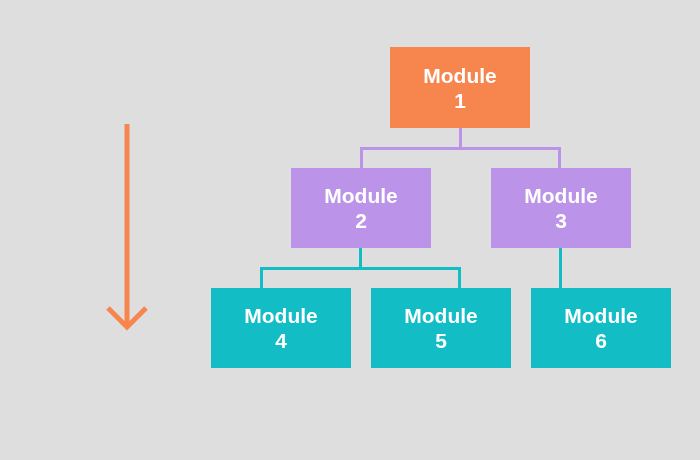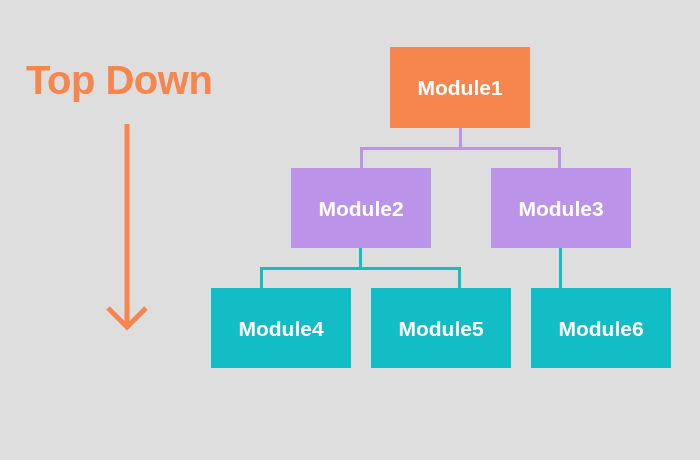--- a/index.html
+++ b/index.html
@@ -37,21 +37,21 @@
     top: 118px;
     width: 62px;
     height: 216px;
   }
   
   .module-box {
     position: absolute;
     width: 140px;
     height: 81px;
     display: flex;
-    flex-direction: row;
+    flex-direction: column;
     align-items: center;
     justify-content: center;
     color: #ffffff;
     font-size: 21px;
     font-weight: bold;
     line-height: 25px;
     text-align: center;
     box-sizing: border-box;
   }
   .module-box .m-word,
@@ -91,21 +91,20 @@
   #conn-m5-drop   { left: 458px; top: 267px; height: 23px; }
 
   
   #conn-m6-stem   { left: 559px; top: 248px; height: 42px; }
 </style>
 </head>
 <body>
 
 <div id="canvas">
 
-  <div id="title-label">Top Down</div>
 
   <div id="down-arrow">
     <svg width="62" height="216" viewBox="0 0 62 216">
       <line x1="31" y1="6" x2="31" y2="206" stroke="#f7854e" stroke-width="5" stroke-linecap="butt"></line>
       <polyline points="12,190 31,209 50,190" fill="none" stroke="#f7854e" stroke-width="5" stroke-linecap="butt" stroke-linejoin="miter"></polyline>
     </svg>
   </div>
 
   <div class="conn conn-v c-purple" id="conn-m1-stem"></div>
   <div class="conn conn-h c-purple" id="conn-purple-bar"></div>

